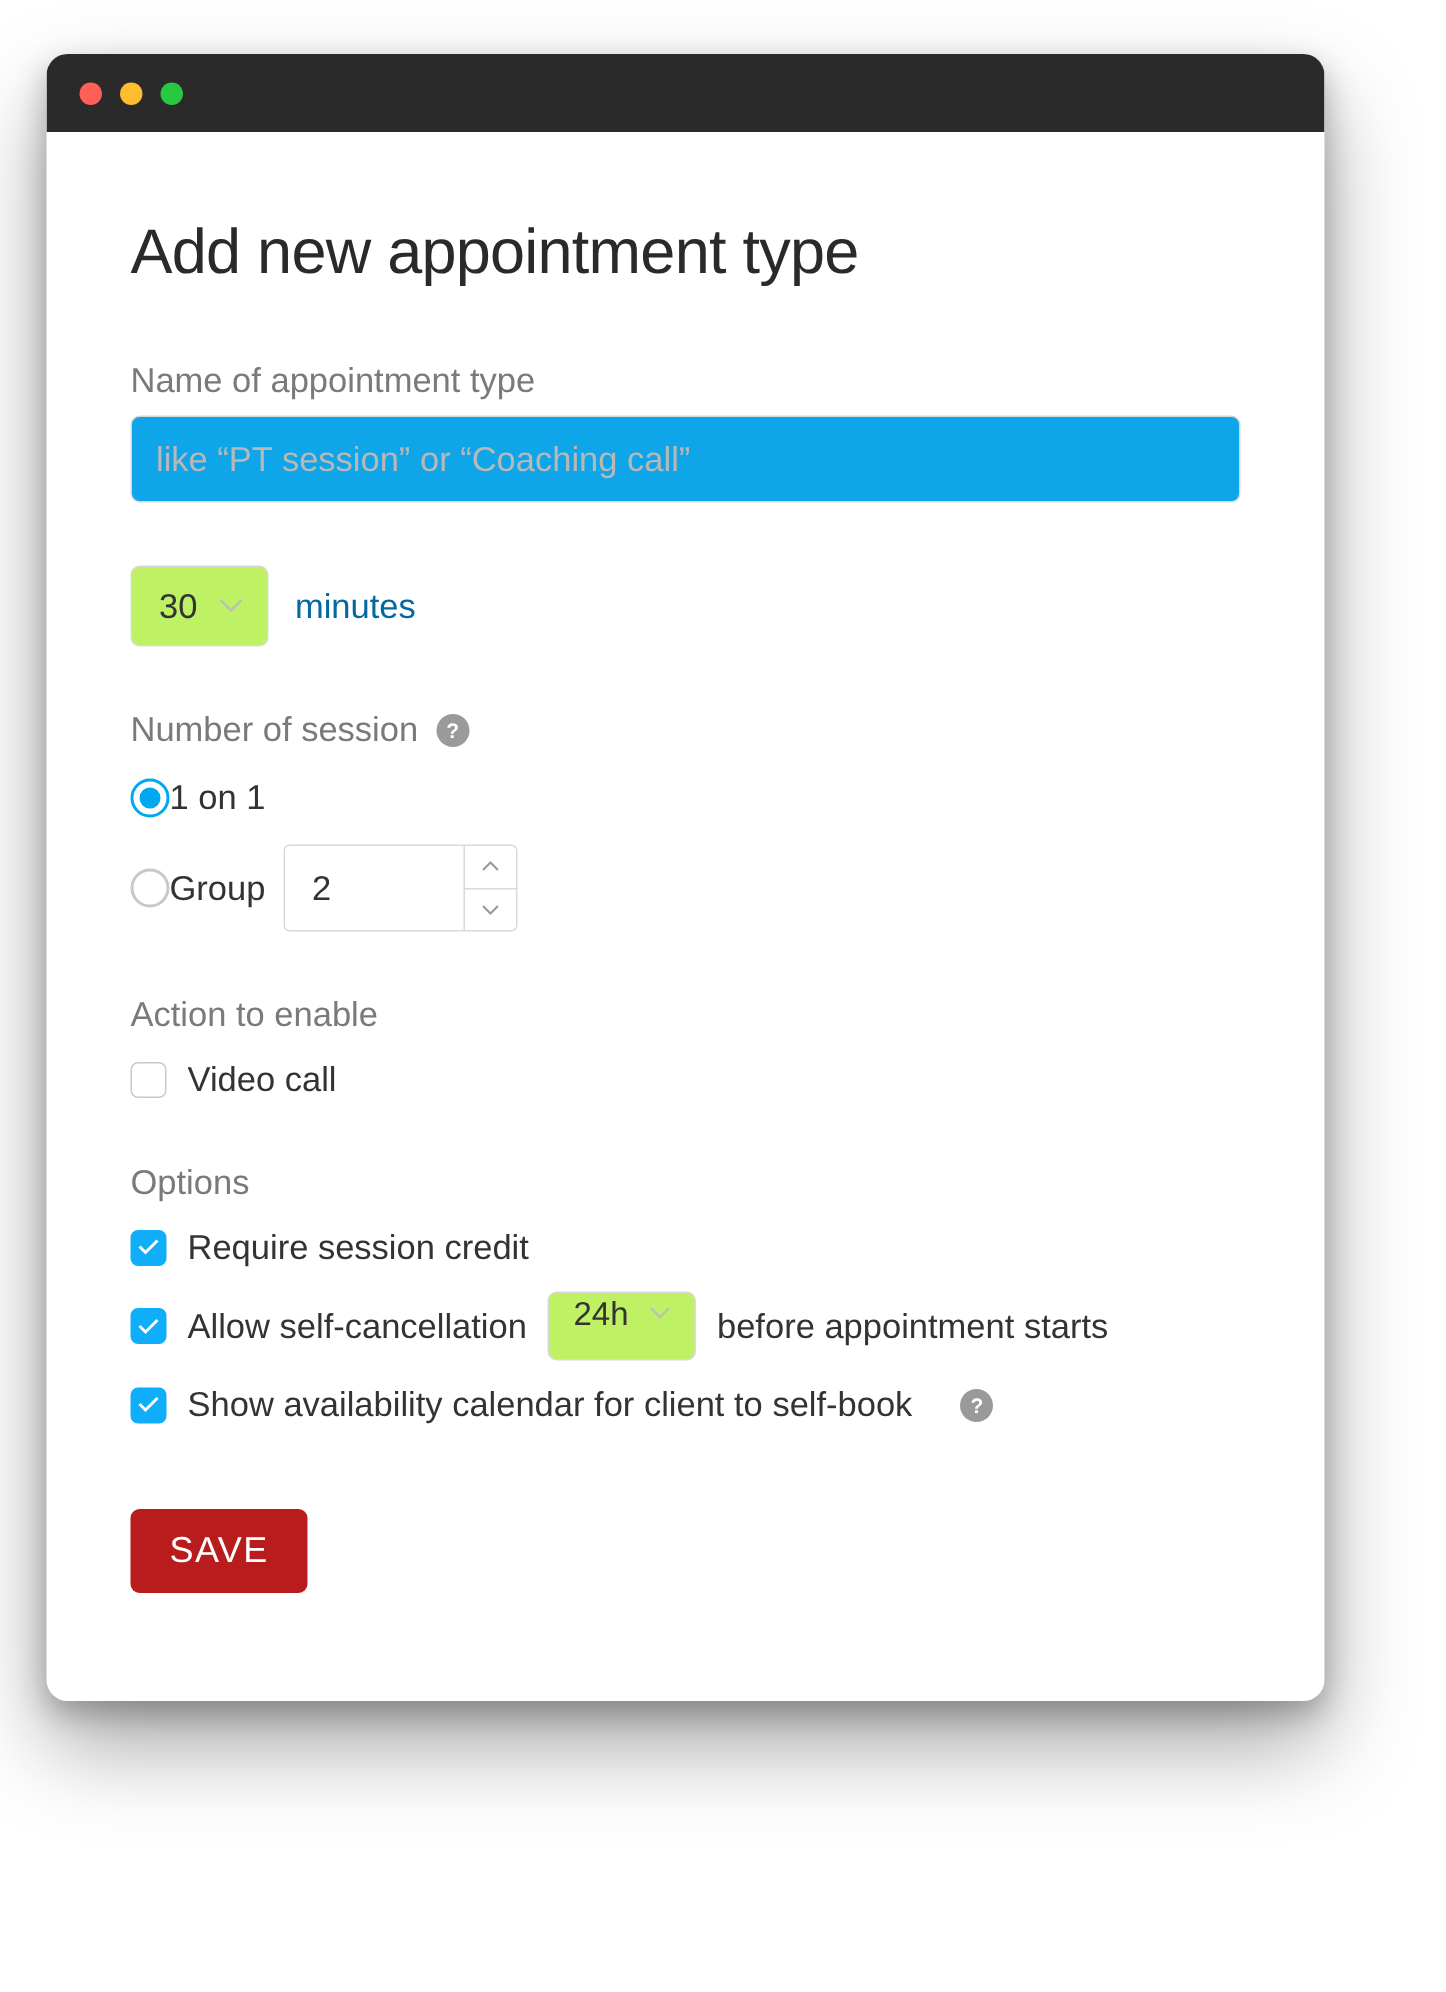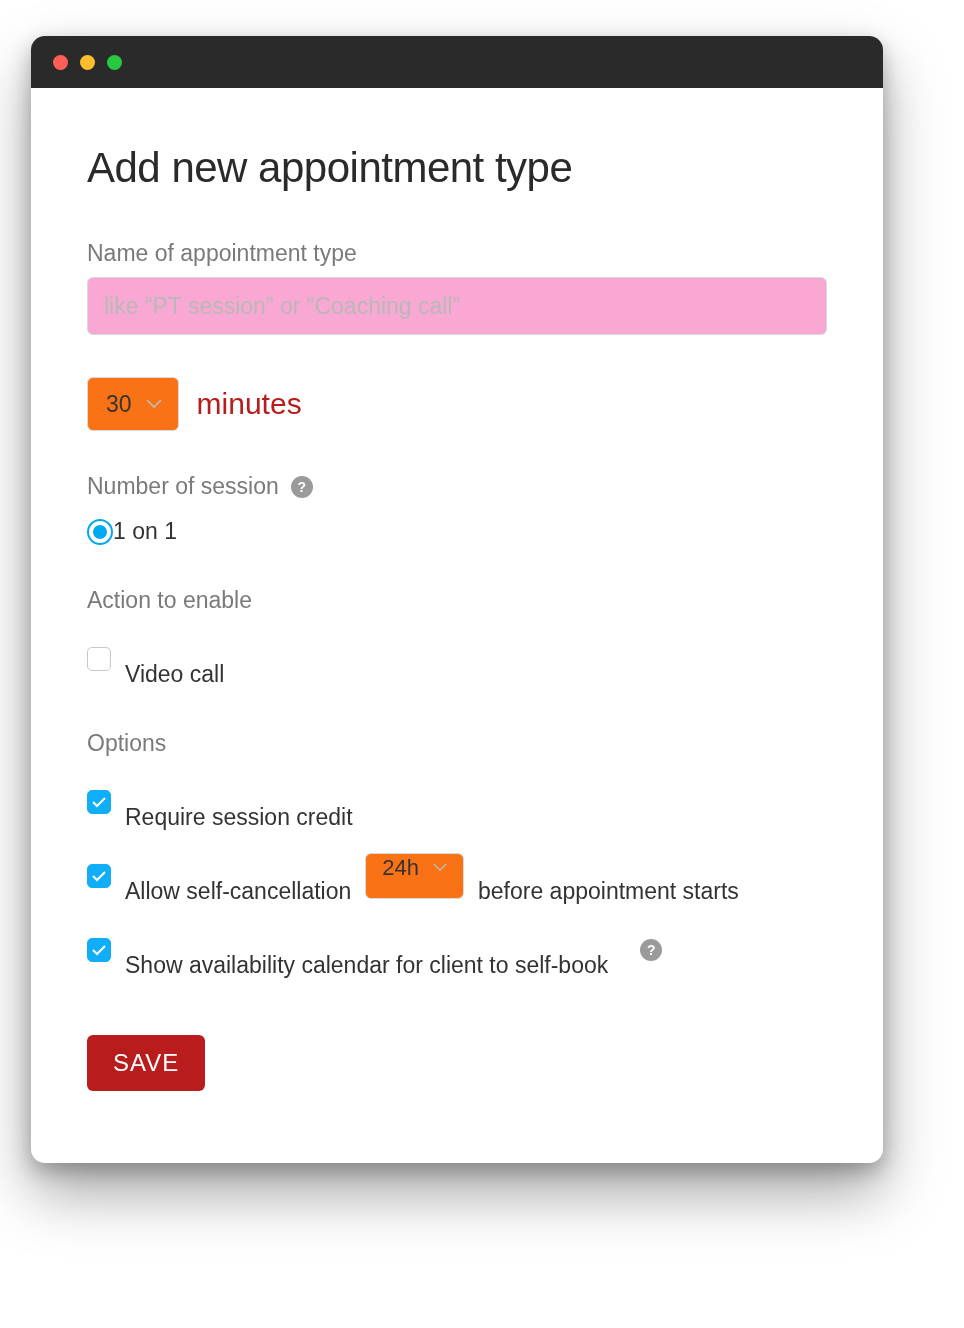--- a/index.html
+++ b/index.html
@@ -52,45 +52,45 @@
     gap: 12px;
   }
   .text-input {
     width: 100%;
     height: 58px;
     border: 1px solid #d9d9d9;
     border-radius: 6px;
     padding: 0 16px;
     font-size: 23px;
     color: #333;
-    background: #f9a8d4;
+    background: #0ea5e9;
   }
   .text-input::placeholder { color: #b8b8b8; }
   .field-group { margin-bottom: 42px; }
   .row { display: flex; align-items: center; gap: 18px; }
   .select-box {
     display: inline-flex;
     align-items: center;
     gap: 14px;
     height: 54px;
     border: 1px solid #d9d9d9;
     border-radius: 6px;
     padding: 0 16px 0 18px;
     font-size: 23px;
     color: #333;
-    background: #f97316;
+    background: #bef264;
     cursor: pointer;
   }
   .select-box.small { height: 46px; font-size: 22px; padding: 0 14px 16px 16px; }
   .chevron-down {
     width: 16px; height: 10px;
     display: inline-block;
   }
   .chevron-down svg { display: block; }
-  .inline-text { font-size: 30px; color: #b91c1c; }
+  .inline-text { font-size: 23px; color: #0369a1; }
   .help-icon {
     width: 22px; height: 22px; border-radius: 50%;
     background: #9a9a9a; color: #fff;
     display: inline-flex; align-items: center; justify-content: center;
     font-size: 14px; font-weight: 600;
     cursor: pointer;
   }
   .radio-row {
     display: flex; align-items: center; 
     margin-top: 18px;
@@ -135,21 +135,21 @@
     width: 24px; height: 24px; border-radius: 5px;
     border: 1.5px solid #c8c8c8;
     display: inline-flex; align-items: center; justify-content: center;
     cursor: pointer; flex-shrink: 0;
   }
   .checkbox.checked {
     background: #10aef8; border-color: #10aef8;
   }
   .checkbox.checked svg { display: block; }
   .checkbox svg { display: none; }
-  .checkbox-label { font-size: 23px; color: #333; margin-top: 31px; }
+  .checkbox-label { font-size: 23px; color: #333; }
   .save-btn {
     margin-top: 56px;
     background: #b91c1c;
     color: #fff;
     border: none;
     border-radius: 6px;
     padding: 14px 26px;
     font-size: 24px;
     letter-spacing: 1px;
     cursor: pointer;
@@ -194,20 +194,39 @@
       <div class="section-label">
         <span>Number of session</span>
         <span class="help-icon">?</span>
       </div>
 
       <div class="radio-row">
         <span class="radio checked"></span>
         <span class="radio-label">1 on 1</span>
       </div>
 
+      <div class="radio-row">
+        <span class="radio"></span>
+        <span class="radio-label">Group</span>
+        <div class="stepper">
+          <div class="stepper-value">2</div>
+          <div class="stepper-arrows">
+            <div class="stepper-arrow">
+              <svg width="12" height="8" viewBox="0 0 12 8">
+                  <path d="M1 6 L6 1 L11 6" stroke="#9a9a9a" stroke-width="1.4" fill="none"></path>
+                </svg>
+            </div>
+            <div class="stepper-arrow">
+              <svg width="12" height="8" viewBox="0 0 12 8">
+                  <path d="M1 2 L6 7 L11 2" stroke="#9a9a9a" stroke-width="1.4" fill="none"></path>
+                </svg>
+            </div>
+          </div>
+        </div>
+      </div>
     </div>
 
     
     <div class="field-group">
       <div class="section-label">Action to enable</div>
       <div class="checkbox-row">
         <span class="checkbox">
           
         </span>
         <span class="checkbox-label">Video call</span>

